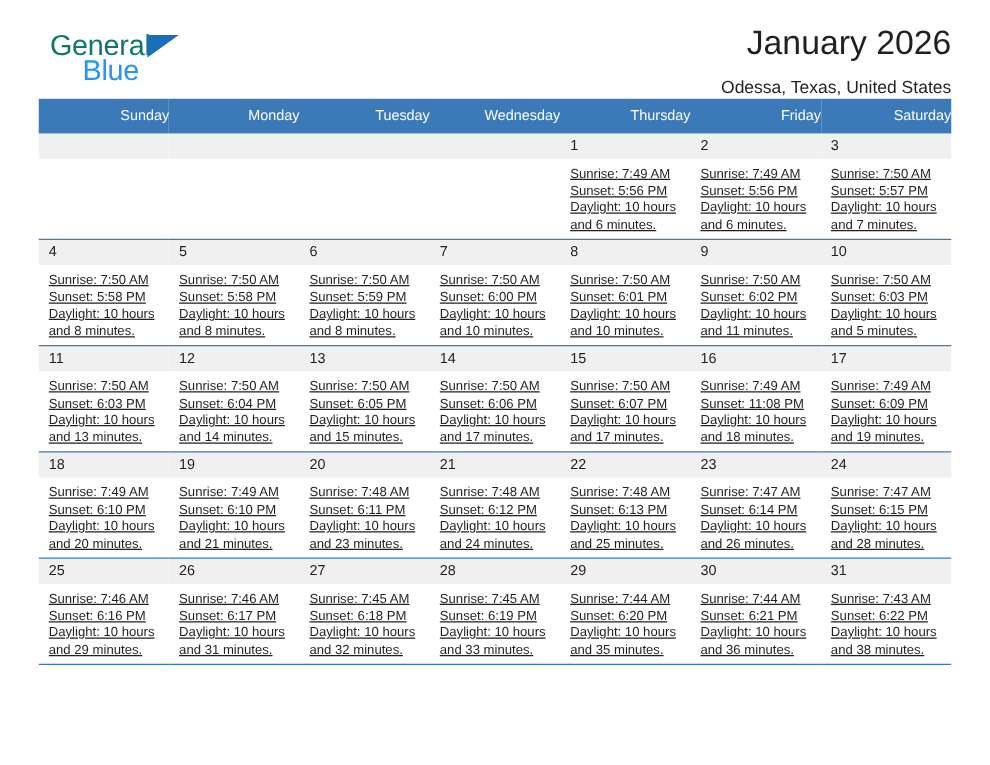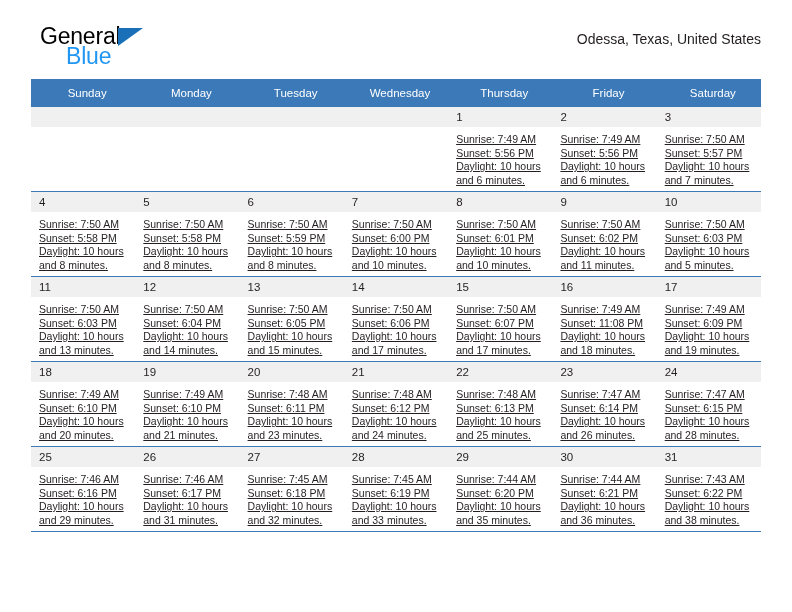--- a/index.html
+++ b/index.html
@@ -33,21 +33,21 @@
     top: 25px;
     line-height: 1;
     user-select: none;
   }
   .brand-row1 {
     display: flex;
     align-items: flex-end;
   }
   .brand-general {
     font-size: 23px;
-    color: #000000;
+    color: #0f766e;
     letter-spacing: -0.2px;
   }
   .brand-tri {
     width: 0;
     height: 0;
     border-left: 25px solid #1a70b8;
     border-bottom: 18px solid transparent;
     margin-left: -2px;
     margin-bottom: 2px;
   }
@@ -82,21 +82,21 @@
   .calendar {
     width: 730px;
     border-collapse: collapse;
     table-layout: fixed;
   }
   .calendar th {
     background: #3b79b8;
     color: #ffffff;
     font-size: 11.5px;
     font-weight: normal;
-    text-align: center;
+    text-align: right;
     padding: 5px 0 5px 8px;
     height: 18px;
     border: none;
   }
   .calendar td {
     vertical-align: top;
     padding: 0;
     border: none;
     border-bottom: 1px solid #3b79b8;
     height: 84px;
@@ -136,20 +136,21 @@
 
     <div class="brand">
       <div class="brand-row1">
         <span class="brand-general">General</span>
         <span class="brand-tri"></span>
       </div>
       <span class="brand-blue">Blue</span>
     </div>
 
     <div class="titles">
+      <div class="cal-title">January 2026</div>
       <div class="cal-subtitle">Odessa, Texas, United States</div>
     </div>
 
   </div>
 
   <table class="calendar">
     <thead>
       <tr>
         <th>Sunday</th>
         <th>Monday</th>

